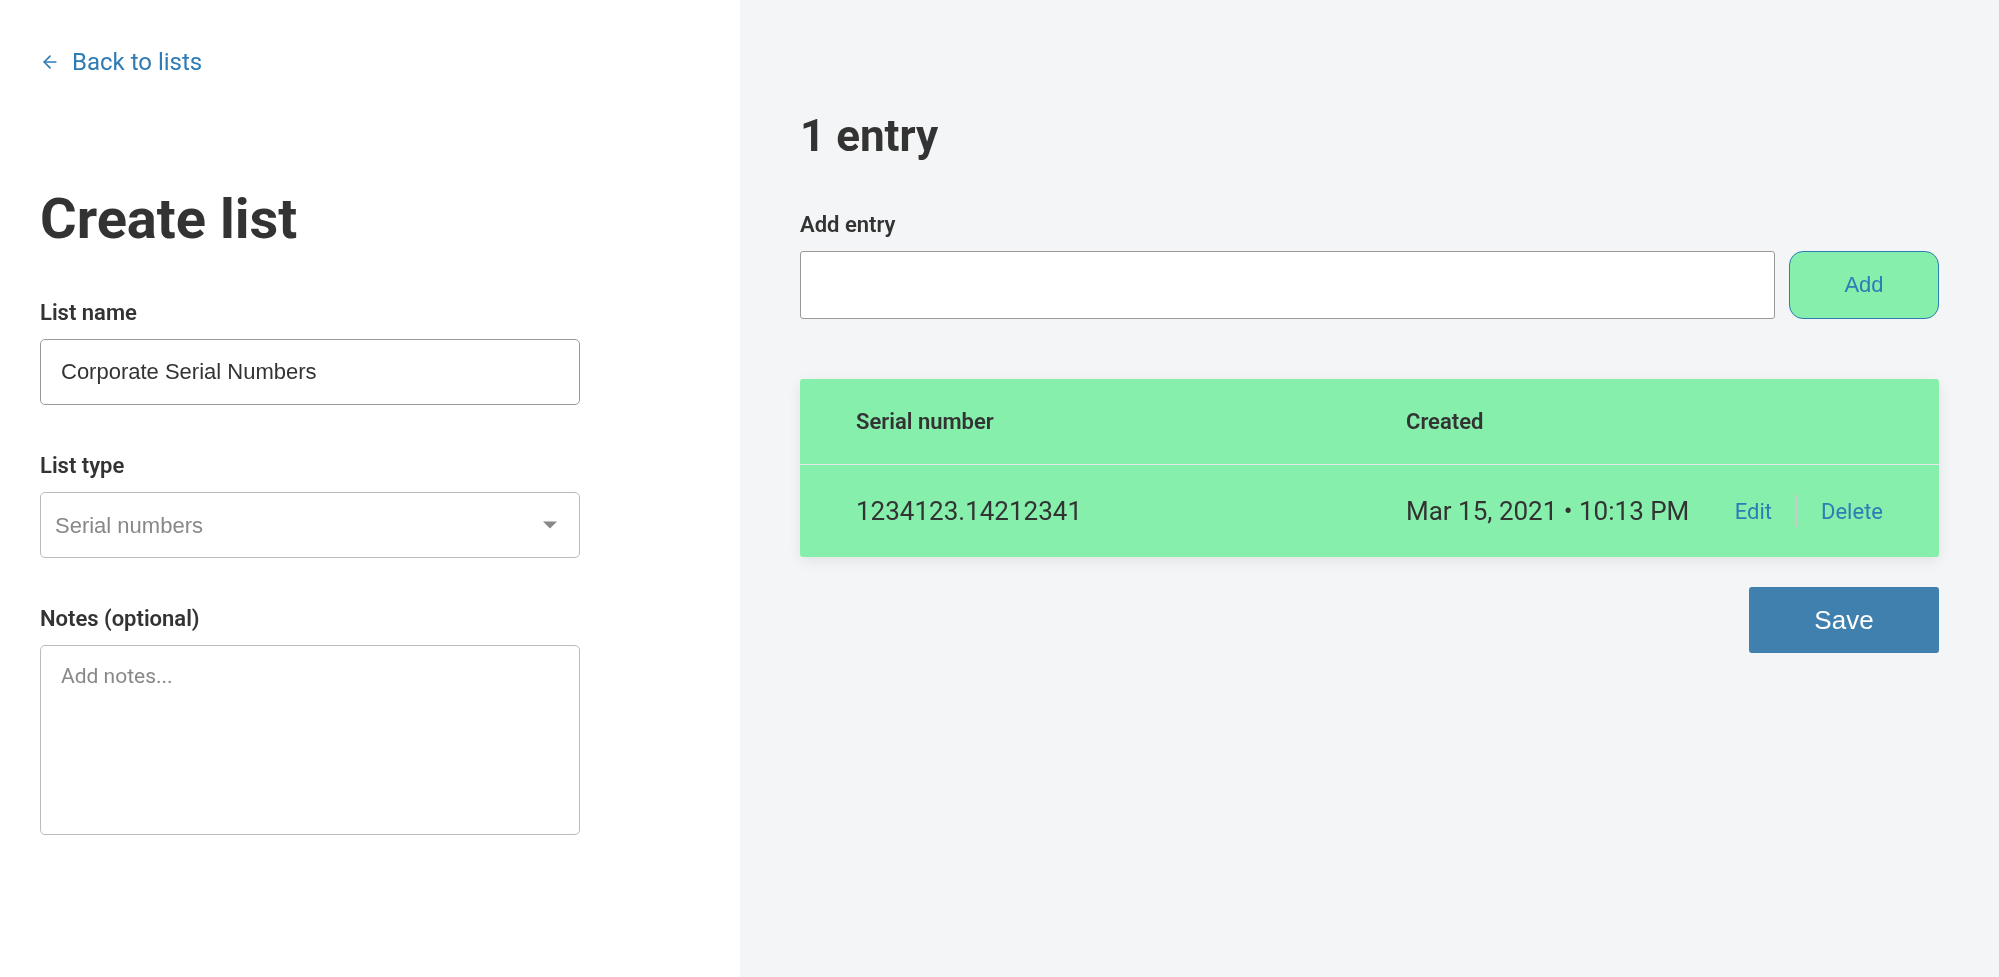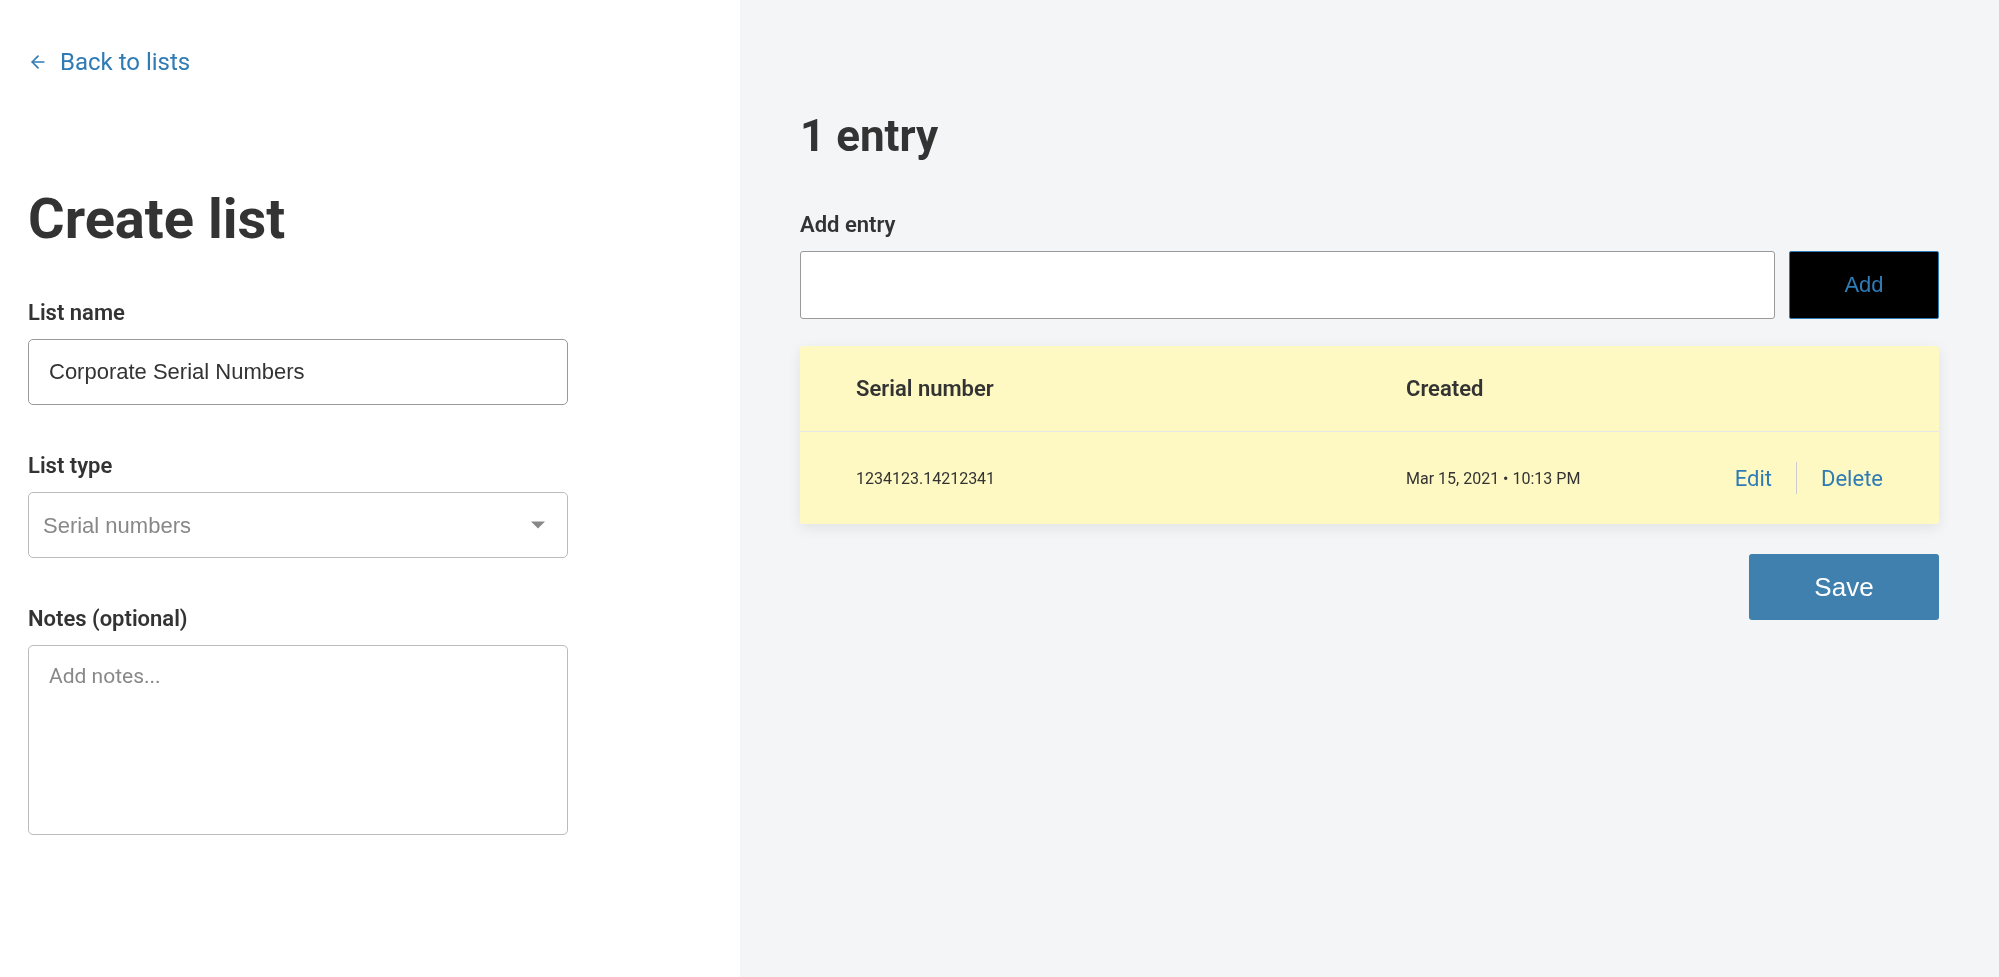--- a/index.html
+++ b/index.html
@@ -11,21 +11,21 @@
       font-family: -apple-system, BlinkMacSystemFont, "Segoe UI", Roboto, Helvetica, Arial, sans-serif;
       display: flex;
       width: 1999px;
       height: 977px;
       background: #fff;
       color: #333;
     }
     .left-panel {
       width: 740px;
       background: #fff;
-      padding: 48px 80px 48px 28px;
+      padding: 48px 80px 48px 40px;
     }
     .back-link {
       display: inline-flex;
       align-items: center;
       gap: 12px;
       color: #2f7bb5;
       font-size: 24px;
       cursor: pointer;
       text-decoration: none;
     }
@@ -130,30 +130,30 @@
       border: 1px solid #999;
       border-radius: 3px;
       padding: 0 20px;
       font-size: 22px;
       background: #fff;
     }
     .add-button {
       width: 150px;
       height: 68px;
       border: 1px solid #2f7bb5;
-      border-radius: 2px;
-      background: #000000;
+      border-radius: 14px;
+      background: #86efac;
       color: #2f7bb5;
       font-size: 22px;
       font-weight: 500;
       cursor: pointer;
     }
     .entries-table {
-      margin-top: 27px;
-      background: #fef9c3;
+      margin-top: 60px;
+      background: #86efac;
       border-radius: 3px;
       box-shadow: 0 4px 14px rgba(0,0,0,0.08);
     }
     .table-header {
       display: flex;
       padding: 30px 56px;
       border-bottom: 1px solid #e8e8e8;
     }
     .th {
       font-size: 22px;
@@ -165,21 +165,21 @@
     }
     .th-created {
       flex: 1;
     }
     .table-row {
       display: flex;
       align-items: center;
       padding: 30px 56px;
     }
     .td {
-      font-size: 16px;
+      font-size: 26px;
       color: #333;
     }
     .td-serial {
       flex: 0 0 550px;
     }
     .td-created {
       flex: 0 0 320px;
     }
     .td-actions {
       flex: 1;

